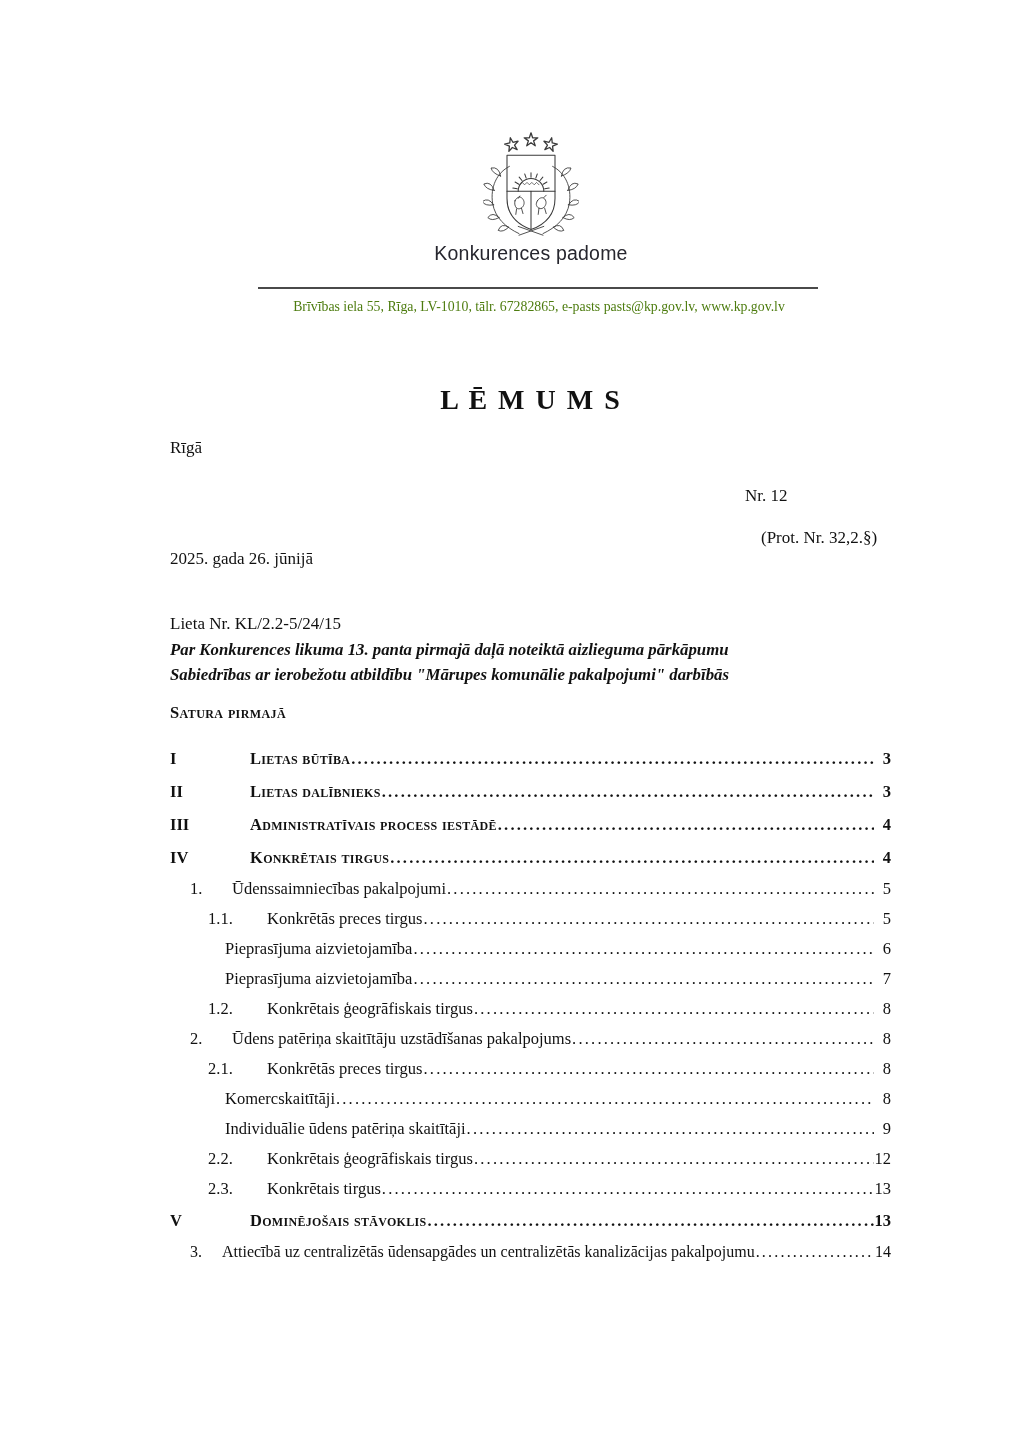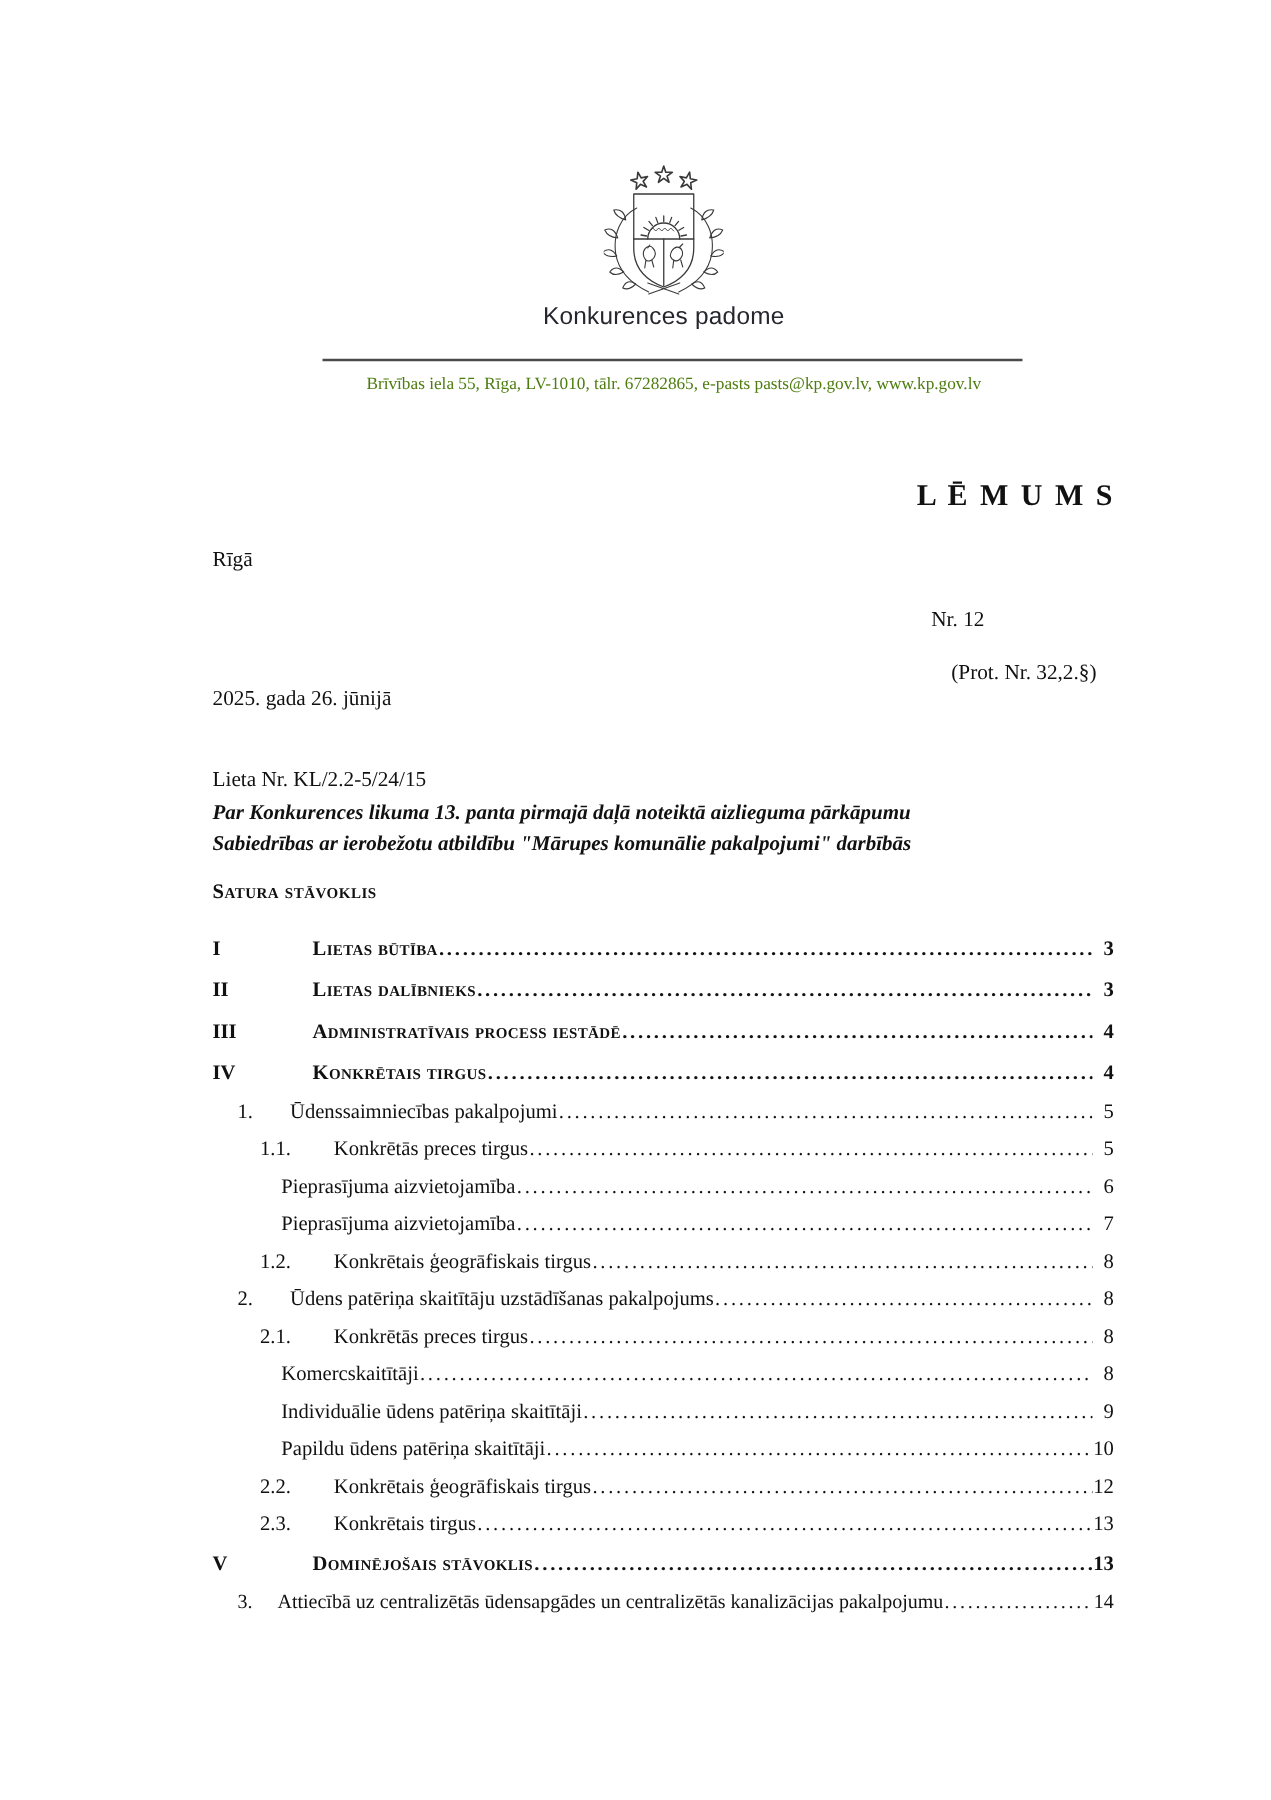--- a/index.html
+++ b/index.html
@@ -23,21 +23,21 @@
   }
   .rule { left: 258px; top: 287px; width: 560px; border-top: 2px solid #4a4a4a; }
   .address {
     left: 186px; top: 299px; width: 706px;
     text-align: center; font-size: 13.8px; color: #4d7c0f;
   }
 
   
   .doc-title {
     left: 170px; top: 384px; width: 722px;
-    text-align: right; font-weight: bold; font-size: 24px; letter-spacing: 2px;
+    text-align: center; font-weight: bold; font-size: 28px; letter-spacing: 2px;
   }
   .doc-place { left: 170px; top: 438px; width: 722px; text-align: left; font-size: 17px; }
   .doc-number { left: 745px; top: 486px; font-size: 17px; }
   .doc-protocol { left: 745px; top: 528px; font-size: 17px; margin-left: 16px; }
   .doc-date { left: 170px; top: 549px; font-size: 17px; }
   .case-number { left: 170px; top: 614px; font-size: 17px; }
   .subject {
     left: 170px; top: 637px; width: 722px;
     font-weight: bold; font-style: italic; font-size: 16.8px; line-height: 25px;
   }
@@ -122,21 +122,21 @@
 <div class="abs doc-number">Nr. 12</div>
 <div class="abs doc-protocol">(Prot. Nr. 32,2.§)</div>
 <div class="abs doc-date">2025. gada 26. jūnijā</div>
 <div class="abs case-number">Lieta Nr. KL/2.2-5/24/15</div>
 
 <div class="abs subject">
   <div>Par Konkurences likuma 13. panta pirmajā daļā noteiktā aizlieguma pārkāpumu</div>
   <div>Sabiedrības ar ierobežotu atbildību "Mārupes komunālie pakalpojumi" darbībās</div>
 </div>
 
-<div class="abs toc-heading">Satura stāvoklis</div>
+<div class="abs toc-heading">Satura pirmajā</div>
 
 <div class="abs toc">
     <div class="toc-row lv-h1">
     <span class="toc-num">I</span>
     <span class="toc-label">Lietas būtība</span>
     <span class="toc-leader"></span>
     <span class="toc-page">3</span>
   </div>
     <div class="toc-row lv-h1">
     <span class="toc-num">II</span>
@@ -203,26 +203,20 @@
     <span class="toc-label">Komercskaitītāji</span>
     <span class="toc-leader"></span>
     <span class="toc-page">8</span>
   </div>
     <div class="toc-row lv-l3">
 
     <span class="toc-label">Individuālie ūdens patēriņa skaitītāji</span>
     <span class="toc-leader"></span>
     <span class="toc-page">9</span>
   </div>
-    <div class="toc-row lv-l3">
-
-    <span class="toc-label">Papildu ūdens patēriņa skaitītāji</span>
-    <span class="toc-leader"></span>
-    <span class="toc-page">10</span>
-  </div>
     <div class="toc-row lv-l2">
     <span class="toc-num">2.2.</span>
     <span class="toc-label">Konkrētais ģeogrāfiskais tirgus</span>
     <span class="toc-leader"></span>
     <span class="toc-page">12</span>
   </div>
     <div class="toc-row lv-l2">
     <span class="toc-num">2.3.</span>
     <span class="toc-label">Konkrētais tirgus</span>
     <span class="toc-leader"></span>

